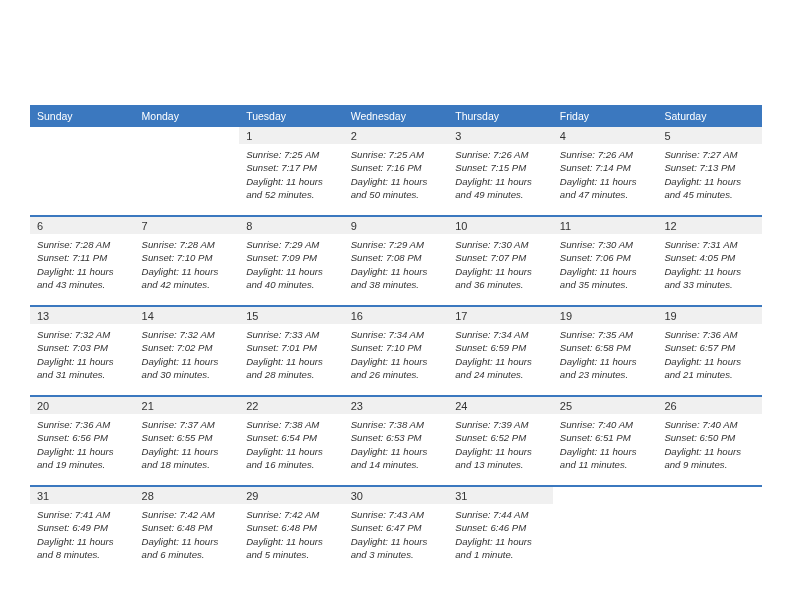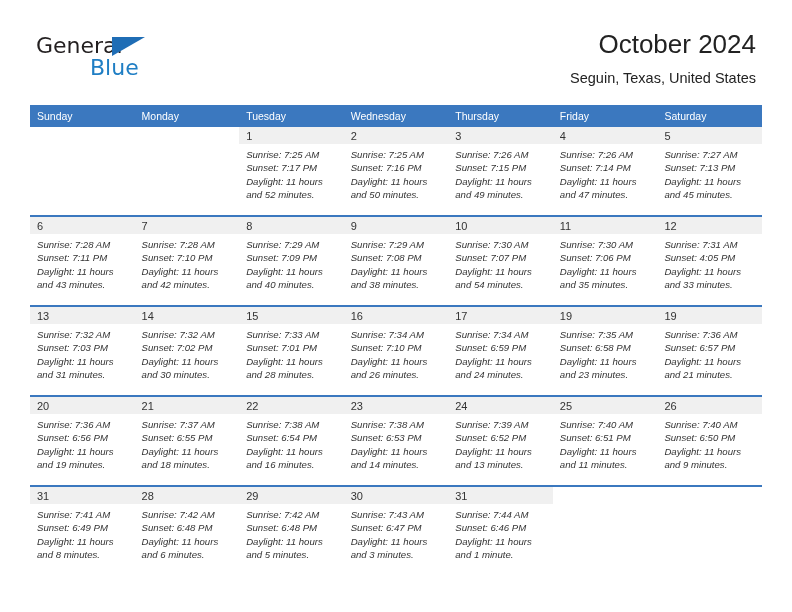--- a/index.html
+++ b/index.html
@@ -145,34 +145,20 @@
     white-space: nowrap;
   }
   .empty .daynum-strip,
   .empty .daybody { visibility: hidden; }
 </style>
 </head>
 <body>
 
 <div class="page">
 
-  <div class="topbar">
-
-    <div class="logo">
-      <span class="logo-general">General</span>
-      <span class="logo-triangle"></span>
-      <span class="logo-blue">Blue</span>
-    </div>
-
-    <div class="title-block">
-      <div class="cal-title">October 2024</div>
-      <div class="cal-subtitle">Seguin, Texas, United States</div>
-    </div>
-
-  </div>
 
   <table class="calendar">
     <thead>
       <tr>
         <th>Sunday</th>
         <th>Monday</th>
         <th>Tuesday</th>
         <th>Wednesday</th>
         <th>Thursday</th>
         <th>Friday</th>
@@ -328,21 +314,21 @@
           </td>
           <td>
             <div class="daycell filled">
               <div class="daynum-strip">
                 <div class="daynum">10</div>
               </div>
               <div class="daybody">
                 <div class="dayline">Sunrise: 7:30 AM</div>
                 <div class="dayline">Sunset: 7:07 PM</div>
                 <div class="dayline">Daylight: 11 hours</div>
-                <div class="dayline">and 54 minutes.</div>
+                <div class="dayline">and 36 minutes.</div>
               </div>
             </div>
           </td>
           <td>
             <div class="daycell filled">
               <div class="daynum-strip">
                 <div class="daynum">11</div>
               </div>
               <div class="daybody">
                 <div class="dayline">Sunrise: 7:30 AM</div>

